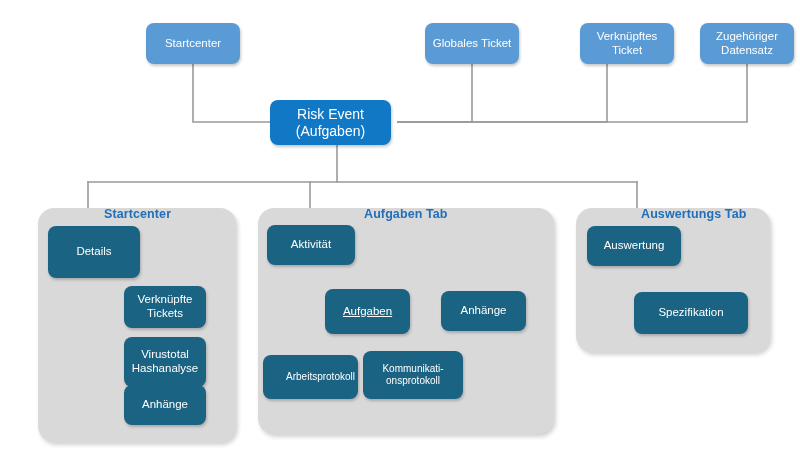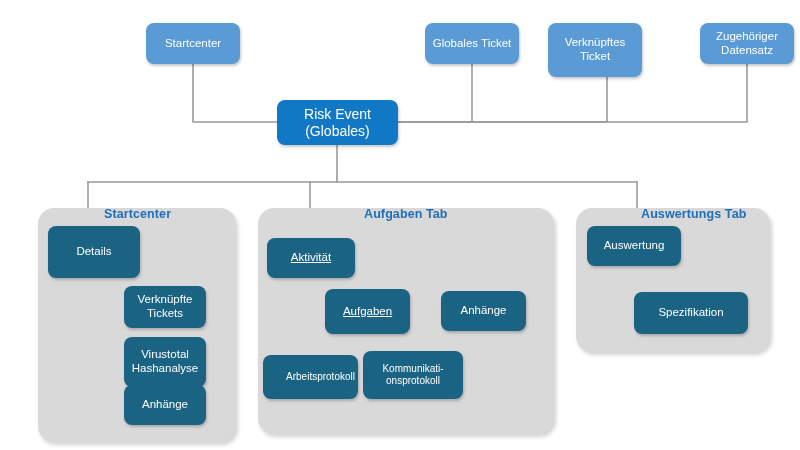--- a/index.html
+++ b/index.html
@@ -71,31 +71,31 @@
   </svg>
 
   <div class="node sky" style="left:146px;top:23px;width:94px;height:41px;">
     <span>Startcenter</span>
   </div>
 
   <div class="node sky" style="left:425px;top:23px;width:94px;height:41px;">
     <span>Globales Ticket</span>
   </div>
 
-  <div class="node sky" style="left:548px;top:23px;width:94px;height:54px;">
+  <div class="node sky" style="left:580px;top:23px;width:94px;height:41px;">
     <span>Verknüpftes Ticket</span>
   </div>
 
   <div class="node sky" style="left:700px;top:23px;width:94px;height:41px;">
     <span>Zugehöriger Datensatz</span>
   </div>
 
-  <div class="node primary" style="left:277px;top:100px;width:121px;height:45px;flex-direction:column;">
+  <div class="node primary" style="left:270px;top:100px;width:121px;height:45px;flex-direction:column;">
     <span>Risk Event</span>
-    <span>(Globales)</span>
+    <span>(Aufgaben)</span>
   </div>
 
   <div class="panel" style="left:38px;top:208px;width:198px;height:234px;"></div>
   <div class="panel-title" style="left:104px;top:207px;">Startcenter</div>
 
   <div class="node teal" style="left:48px;top:226px;width:92px;height:52px;">
     <span>Details</span>
   </div>
 
   <div class="node teal" style="left:124px;top:286px;width:82px;height:42px;flex-direction:column;">
@@ -108,21 +108,21 @@
     <span>Hashanalyse</span>
   </div>
 
   <div class="node teal" style="left:124px;top:385px;width:82px;height:40px;">
     <span>Anhänge</span>
   </div>
 
   <div class="panel" style="left:258px;top:208px;width:296px;height:226px;"></div>
   <div class="panel-title" style="left:364px;top:207px;">Aufgaben Tab</div>
 
-  <div class="node teal" style="left:267px;top:238px;width:88px;height:40px;text-decoration:underline;">
+  <div class="node teal" style="left:267px;top:225px;width:88px;height:40px;">
     <span>Aktivität</span>
   </div>
 
   <div class="node teal" style="left:325px;top:289px;width:85px;height:45px;text-decoration:underline;">
     <span>Aufgaben</span>
   </div>
 
   <div class="node teal" style="left:441px;top:291px;width:85px;height:40px;">
     <span>Anhänge</span>
   </div>

